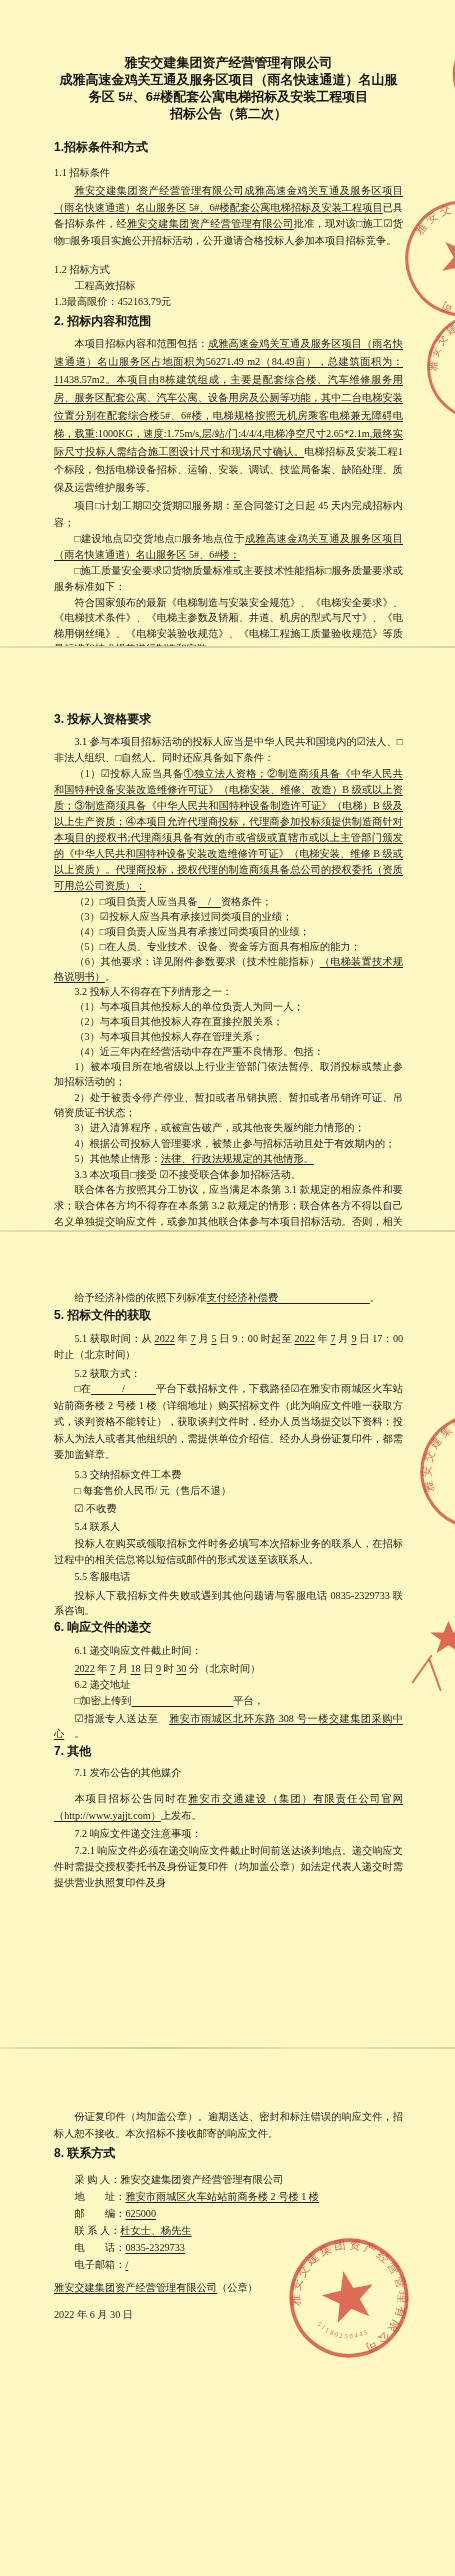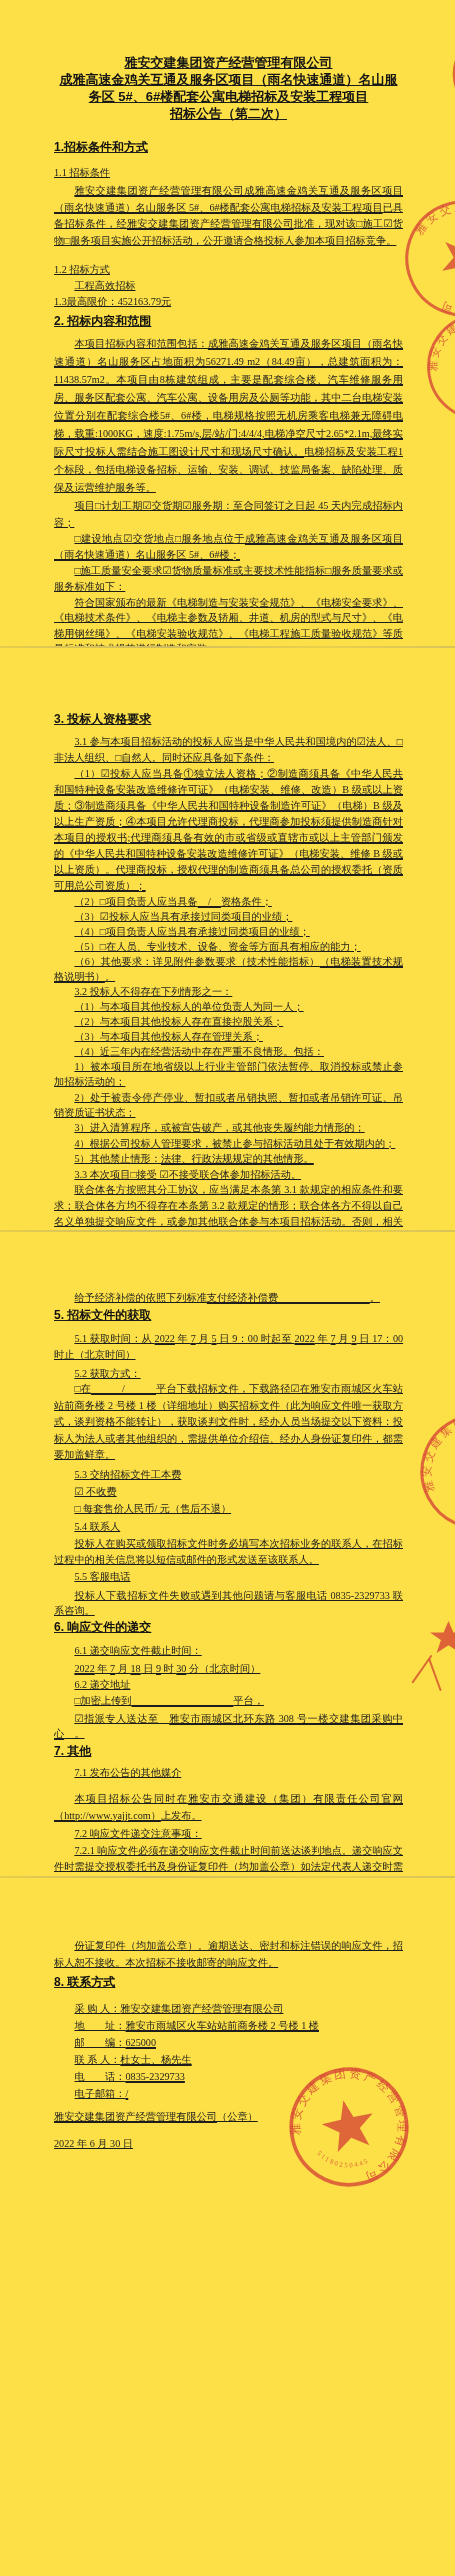--- a/index.html
+++ b/index.html
@@ -1,21 +1,21 @@
 <!DOCTYPE html>
 <html style="font-size:9px"><head>
 <meta charset="utf-8">
 <style>
   html,body{margin:0;padding:0;background:#f6f5f2;}
-  .doc{position:relative;width:455px;height:2576px;margin:0 auto;background:#fde047;
-       font-family:"Liberation Serif","DejaVu Serif",serif;color:#1d1d1d;overflow:hidden;text-decoration:underline;}
+  .doc{position:relative;width:455px;height:2576px;margin:0 auto;background:#fef9c3;
+       font-family:"Liberation Serif","DejaVu Serif",serif;color:#1d1d1d;overflow:hidden;}
   .page{position:relative;width:455px;overflow:hidden;}
   .page1{height:646px;}
   .page2{height:584px;}
-  .page3{height:646px;}
+  .page3{height:817px;}
   .page4{height:484px;}
   .seam{position:absolute;top:0;left:0;width:100%;height:1.7px;
         background:linear-gradient(90deg,rgba(125,118,108,.18),rgba(150,142,130,.45) 35%,rgba(125,118,108,.15) 70%,rgba(150,142,130,.35));
         filter:blur(0.2px);}
   .content{padding:0 52px 0 54px;}
   .title{ text-align:center;font-family:"Liberation Sans","DejaVu Sans",sans-serif;
           font-weight:700;font-size:13px;line-height:17px;color:#151515;}
   .h{font-family:"Liberation Sans","DejaVu Sans",sans-serif;font-weight:700;
      font-size:12px;line-height:17px;margin:0;color:#111;text-indent:0;}
   .p{font-size:10.2px;line-height:17px;margin:0;text-indent:2em;text-align:justify;}
@@ -121,22 +121,22 @@
 
   <div class="page page3">
     <div class="seam"></div>
     <div class="content">
       <p class="p lh28" style="margin-top:60px"><span>给予经济补偿的依照下列标准</span><span class="u">支付经济补偿费　　　　　　　　　</span><span>。</span></p>
       <p class="h" style="margin-top:1.1px">5.  招标文件的获取</p>
       <p class="p lh28" style="margin-top:6.8px"><span>5.1 获取时间：从 </span><span class="u">2022</span><span> 年 </span><span class="u">7</span><span> 月 </span><span class="u">5</span><span> 日 9：00 时起至 </span><span class="u">2022</span><span> 年 </span><span class="u">7</span><span> 月 </span><span class="u">9</span><span> 日 17：00 时止（北京时间）</span></p>
       <p class="p tight" style="margin-top:3.4px">5.2 获取方式：</p>
       <p class="p lh29"><span>□在</span><span class="u">　　　/　　　</span><span>平台下载招标文件，下载路径☑在雅安市雨城区火车站站前商务楼 2 号楼 1 楼（详细地址）购买招标文件（此为响应文件唯一获取方式，谈判资格不能转让），获取谈判文件时，经办人员当场提交以下资料：投标人为法人或者其他组织的，需提供单位介绍信、经办人身份证复印件，都需要加盖鲜章。</span></p>
       <p class="p tight" style="margin-top:3.4px">5.3 交纳招标文件工本费</p>
+      <p class="p tight" style="margin-top:1.1px">□ 每套售价人民币/ 元（售后不退）</p>
       <p class="p tight" style="margin-top:2.3px">☑ 不收费</p>
-      <p class="p tight" style="margin-top:1.1px">□ 每套售价人民币/ 元（售后不退）</p>
       <p class="p tight" style="margin-top:3.4px">5.4 联系人</p>
       <p class="p lh28" style="margin-top:2.3px">投标人在购买或领取招标文件时务必填写本次招标业务的联系人，在招标过程中的相关信息将以短信或邮件的形式发送至该联系人。</p>
       <p class="p tight" style="margin-top:1.1px">5.5 客服电话</p>
       <p class="p tight" style="margin-top:3.4px">投标人下载招标文件失败或遇到其他问题请与客服电话 0835-2329733 联系咨询。</p>
       <p class="h" style="margin-top:1.1px">6.  响应文件的递交</p>
       <p class="p tight" style="margin-top:6.8px">6.1 递交响应文件截止时间：</p>
       <p class="p tight" style="margin-top:3.4px"><span class="u">2022</span><span> 年 </span><span class="u">7</span><span> 月 </span><span class="u">18</span><span> 日 </span><span class="u">9</span><span> 时 </span><span class="u">30</span><span> 分（北京时间）</span></p>
       <p class="p tight" style="margin-top:1.1px">6.2 递交地址</p>
       <p class="p tight" style="margin-top:1.1px"><span>□加密上传到</span><span class="u">　　　　　　　　　　</span><span>平台，</span></p>
       <p class="p tight" style="margin-top:2.3px"><span>☑指派专人送达至　</span><span class="u">雅安市雨城区北环东路 308 号一楼交建集团采购中心</span><span>　。</span></p>

